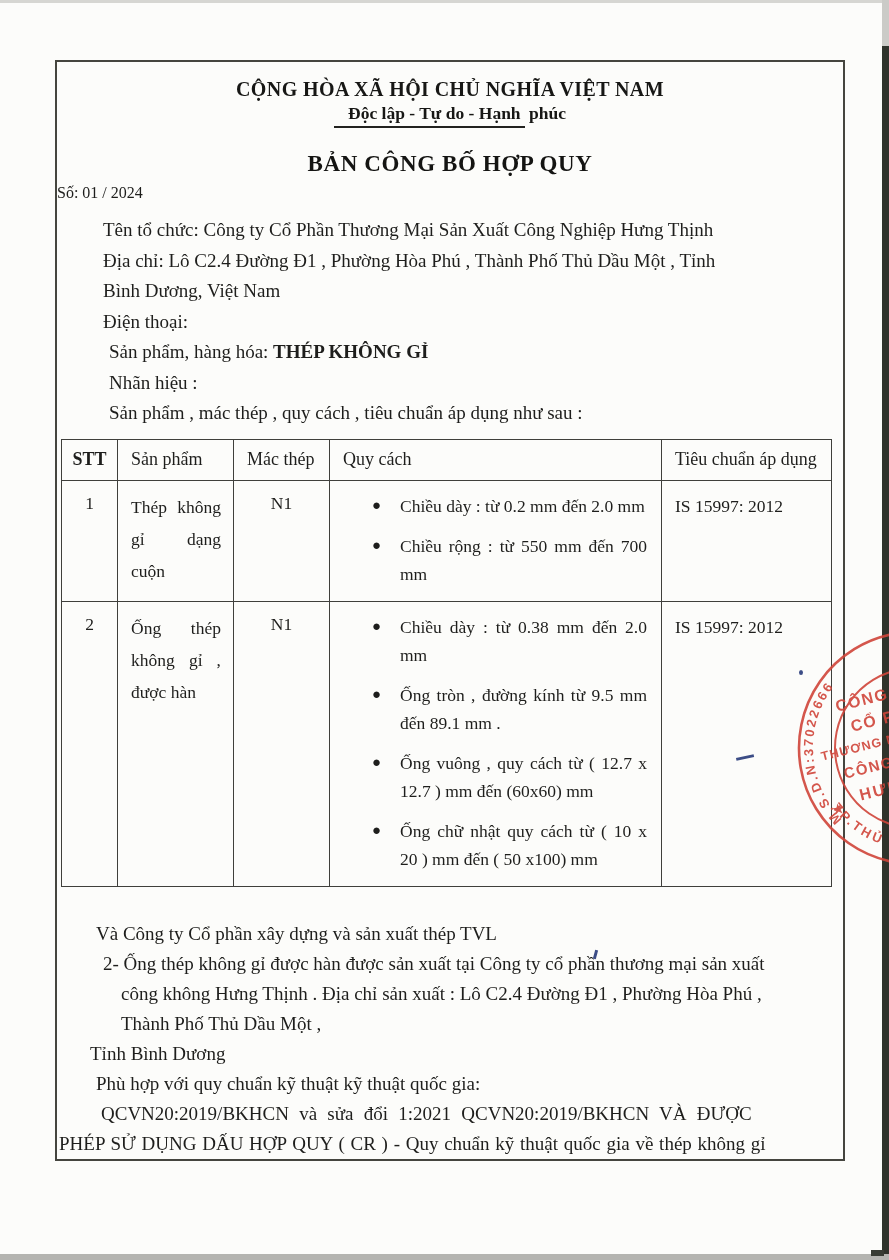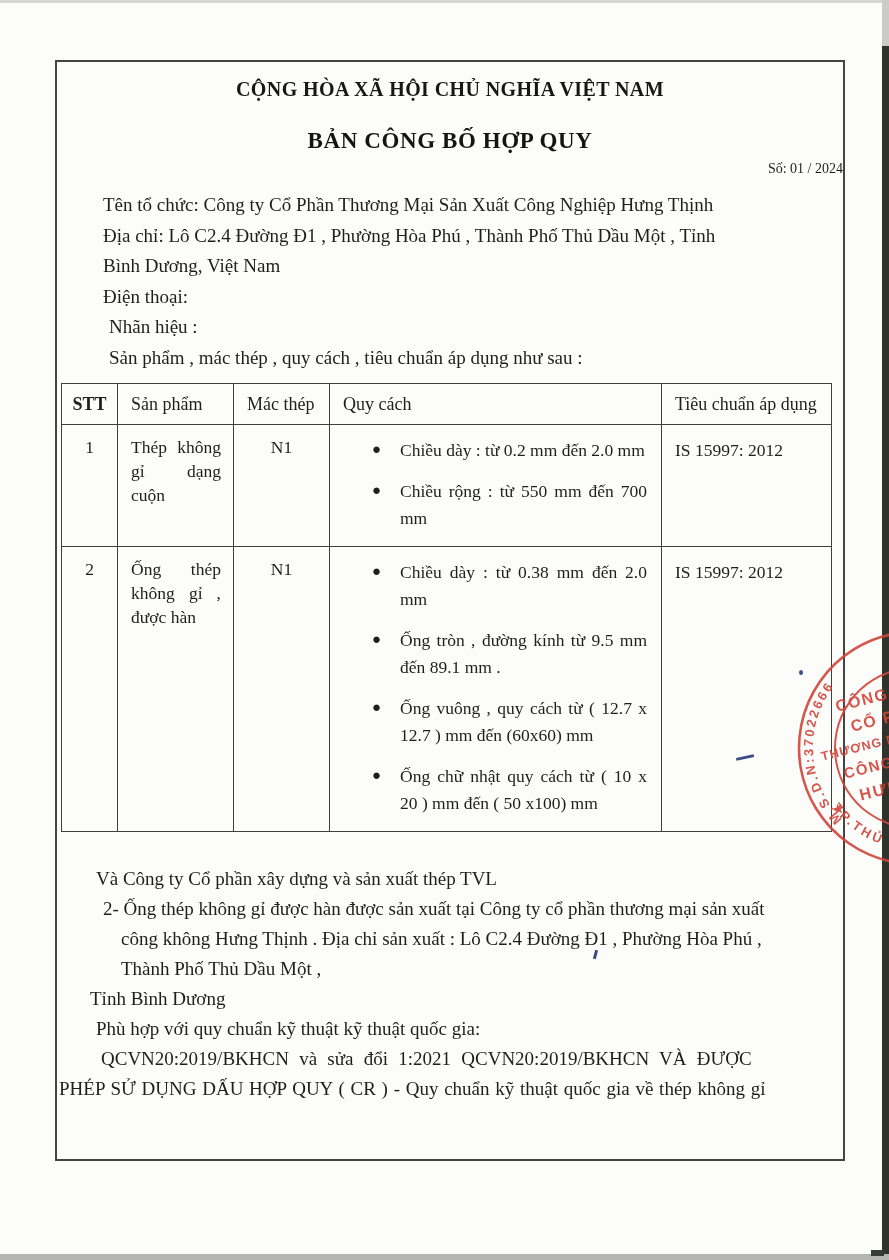--- a/index.html
+++ b/index.html
@@ -23,41 +23,41 @@
     position:absolute;left:55px;top:60px;
     width:786px;height:1097px;
     border:2px solid #45453f;
     background:transparent;
   }
 
   .h-national{margin:16px 0 2px;text-align:center;font-weight:bold;font-size:20px;letter-spacing:.4px;color:#171715;}
   .h-motto{margin:2px 0 0;text-align:center;font-weight:bold;font-size:17.5px;color:#171715;}
   .h-motto .u{border-bottom:2.5px solid #22221f;padding:0 4px 3px 14px;}
   .h-title{margin:27px 0 0;text-align:center;font-weight:bold;font-size:23px;letter-spacing:.6px;color:#141412;}
-  .h-number{margin:7px 0 0;text-align:right;font-size:14px;}
+  .h-number{margin:7px 0 0;text-align:left;font-size:16px;}
 
   .info{margin-top:13px;font-size:19px;line-height:30.5px;}
   .info .ln{margin-left:46px;margin-right:30px;}
   .info .ln.ind{margin-left:52px;}
   .info b{font-weight:bold;}
 
   table.spec{
     border-collapse:collapse;table-layout:fixed;
     width:770px;margin:10px 0 0 4px;
     font-size:17.5px;
   }
   table.spec th,table.spec td{border:1.5px solid #3f3f3b;}
   table.spec th{
     height:40px;font-weight:normal;text-align:left;
     padding:0 0 0 13px;vertical-align:middle;font-size:18px;
   }
   table.spec th.c{text-align:center;padding:0;font-weight:bold;}
   table.spec td{vertical-align:top;}
   td.stt{text-align:center;padding-top:12px;}
-  td.prod{padding:10px 12px 0 13px;text-align:justify;line-height:24px;}
+  td.prod{padding:10px 12px 0 13px;text-align:justify;line-height:32px;}
   td.grade{text-align:center;padding-top:12px;}
   td.std{padding:12px 4px 0 13px;line-height:26px;}
   td.qc{padding:12px 14px 0 0;}
   td.qc ul{margin:0;padding:0 0 0 40px;list-style:none;}
   td.qc li{
     position:relative;padding-left:30px;margin-bottom:13px;
     line-height:27.5px;text-align:justify;
   }
   td.qc li .bullet{position:absolute;left:2px;top:-1px;font-size:15px;}
 
@@ -87,30 +87,34 @@
   <div class="edge-top"></div>
   <div class="edge-top-right"></div>
   <div class="edge-right"></div>
   <div class="edge-bottom"></div>
   <div class="edge-bottom-hook"></div>
 
   <div class="frame">
 
     <div class="h-national">CỘNG HÒA XÃ HỘI CHỦ NGHĨA VIỆT NAM</div>
 
+    <div class="h-motto">
+      <span class="u">Độc lập - Tự do - Hạnh</span><span> phúc</span>
+    </div>
 
     <div class="h-title">BẢN CÔNG BỐ HỢP QUY</div>
 
     <div class="h-number">Số: 01 / 2024</div>
 
     <div class="info">
       <div class="ln">Tên tổ chức: Công ty Cổ Phần Thương Mại Sản Xuất Công Nghiệp Hưng Thịnh</div>
       <div class="ln">Địa chỉ: Lô C2.4 Đường Đ1 , Phường Hòa Phú , Thành Phố Thủ Dầu Một , Tỉnh</div>
       <div class="ln">Bình Dương, Việt Nam</div>
       <div class="ln">Điện thoại:</div>
+      <div class="ln ind"><span>Sản phẩm, hàng hóa: </span><b>THÉP KHÔNG GỈ</b></div>
       <div class="ln ind">Nhãn hiệu :</div>
       <div class="ln ind">Sản phẩm , mác thép , quy cách , tiêu chuẩn áp dụng như sau :</div>
     </div>
 
     <table class="spec">
       <colgroup>
         <col style="width:56px">
           <col style="width:116px">
           <col style="width:96px">
         <col style="width:332px">

